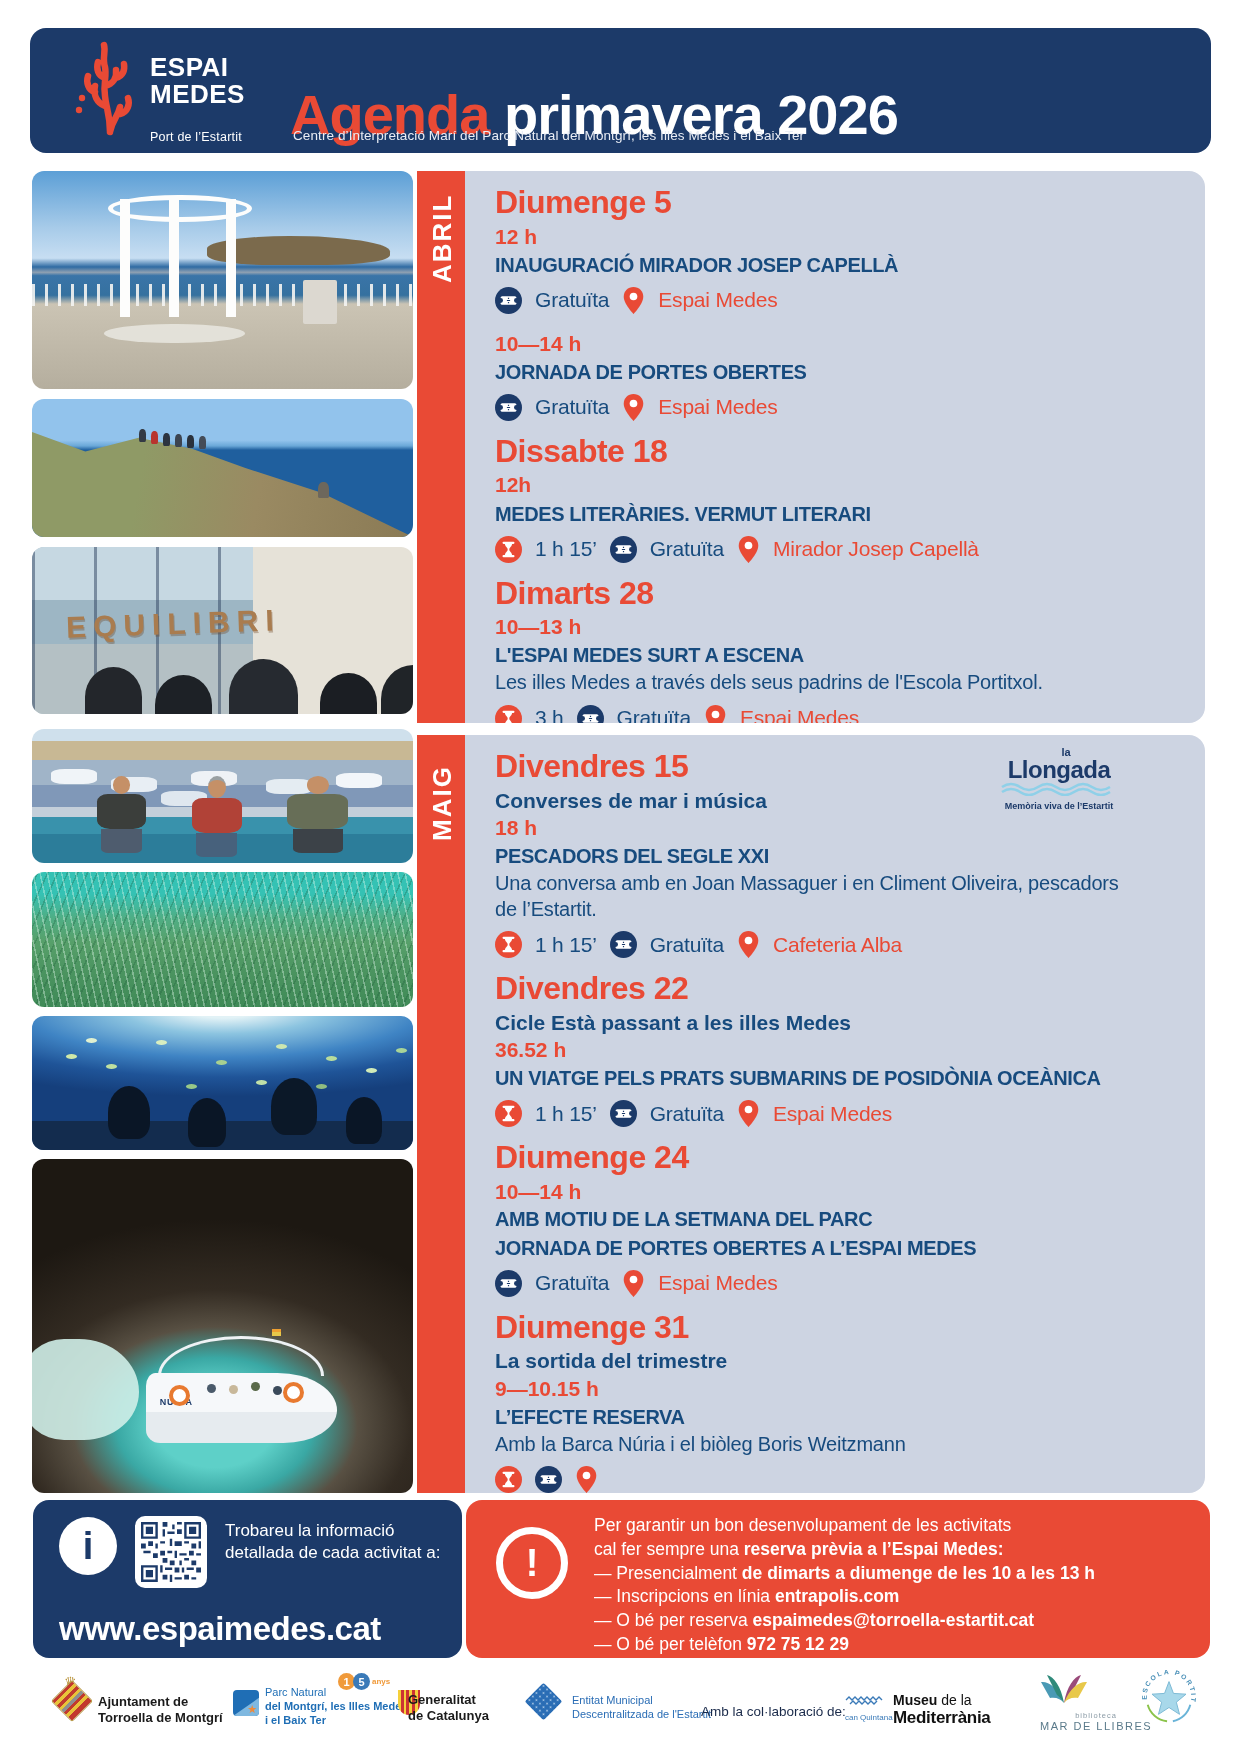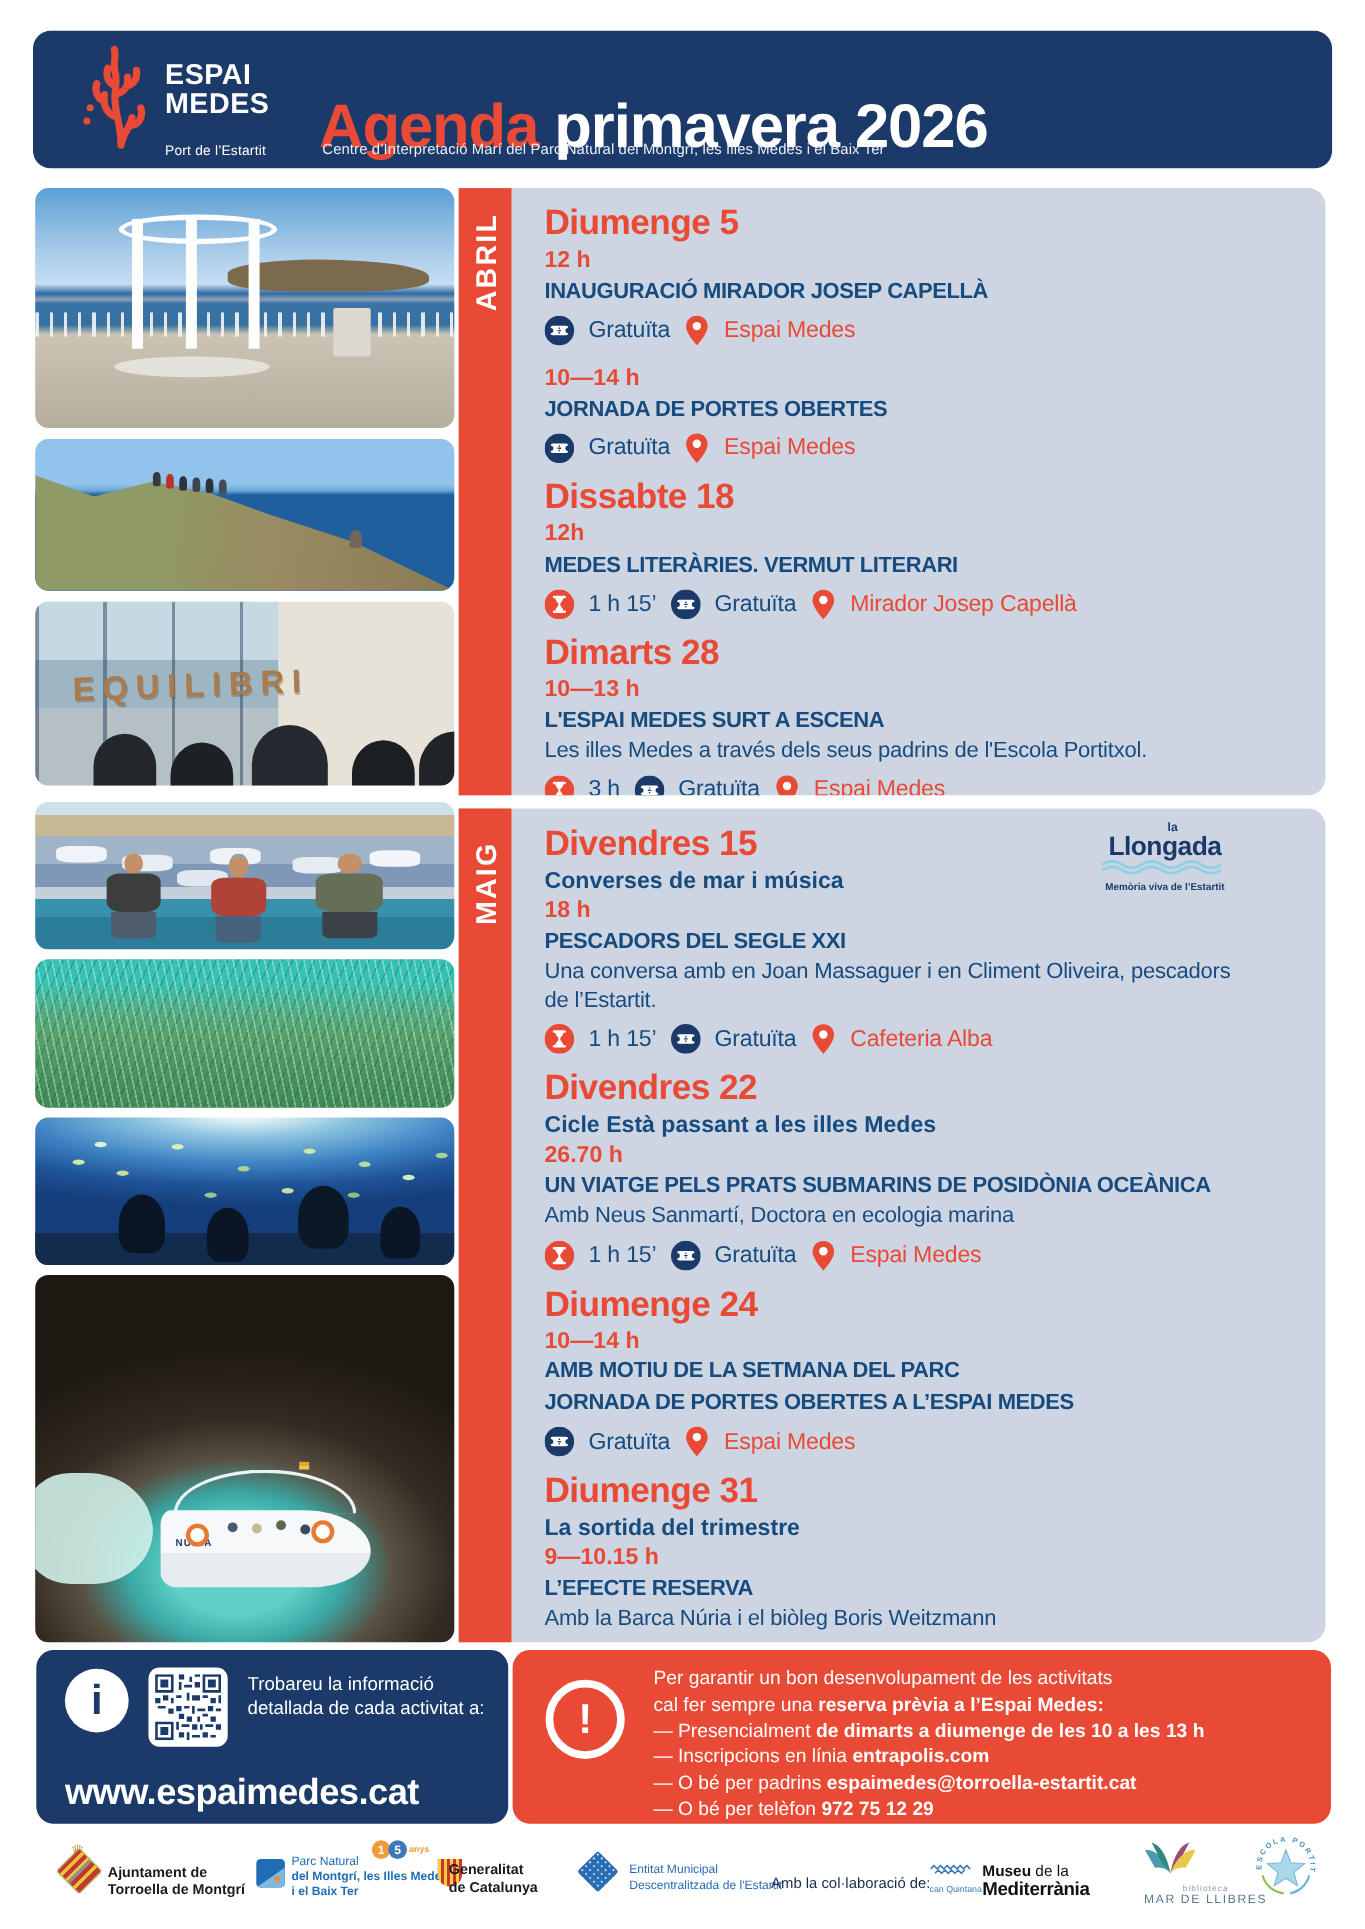--- a/index.html
+++ b/index.html
@@ -361,23 +361,22 @@
         <span class="mi">
             <svg width="23" height="29" viewBox="0 0 24 30">
               <path d="M12 1C6.2 1 1.8 5.4 1.8 11c0 7.4 10.2 18 10.2 18S22.2 18.4 22.2 11C22.2 5.4 17.8 1 12 1z" fill="#e94a35"></path>
               <circle cx="12" cy="10.8" r="4" fill="#fff"></circle>
             </svg>
           </span>
         <span class="lbl loc">Cafeteria Alba</span>
       </div>
       <h2 class="day">Divendres 22</h2>
       <div class="pretitle">Cicle Està passant a les illes Medes</div>
-      <div class="time">26.70 h</div>
+      <div class="time">36.52 h</div>
       <h3 class="etitle">UN VIATGE PELS PRATS SUBMARINS DE POSIDÒNIA OCEÀNICA</h3>
-      <p class="desc">Amb Neus Sanmartí, Doctora en ecologia marina</p>
       <div class="meta">
         <span class="mi">
             <svg width="27" height="27" viewBox="0 0 27 27">
               <circle cx="13.5" cy="13.5" r="13.5" fill="#e94a35"></circle>
               <path d="M8.6 6.8h9.8M8.6 20.2h9.8" stroke="#fff" stroke-width="2.2" stroke-linecap="round"></path>
               <path d="M9.8 7c0 3.8 2.9 4.3 2.9 6.5s-2.9 2.7-2.9 6.5h7.4c0-3.8-2.9-4.3-2.9-6.5s2.9-2.7 2.9-6.5z" fill="#fff"></path>
             </svg>
           </span>
         <span class="lbl">1 h 15’</span>
         <span class="mi">
@@ -470,21 +469,21 @@
     <div class="i-url">www.espaimedes.cat</div>
   </div>
 
   <div class="notice-box">
     <div class="n-circle">!</div>
     <div class="n-text">
       <div>Per garantir un bon desenvolupament de les activitats</div>
       <div><span>cal fer sempre una </span><b>reserva prèvia a l’Espai Medes:</b></div>
       <div><span>— Presencialment </span><b>de dimarts a diumenge de les 10 a les 13 h</b></div>
       <div><span>— Inscripcions en línia </span><b>entrapolis.com</b></div>
-      <div><span>— O bé per padrins </span><b>espaimedes@torroella-estartit.cat</b></div>
+      <div><span>— O bé per reserva </span><b>espaimedes@torroella-estartit.cat</b></div>
       <div><span>— O bé per telèfon </span><b>972 75 12 29</b></div>
     </div>
   </div>
 
   <footer class="logos">
     <div class="f-item" style="left:57px;top:24px;">
       <span class="crown">♛</span>
       <div class="crest"></div>
     </div>
     <div class="f-item f-label" style="left:98px;top:32px;">

